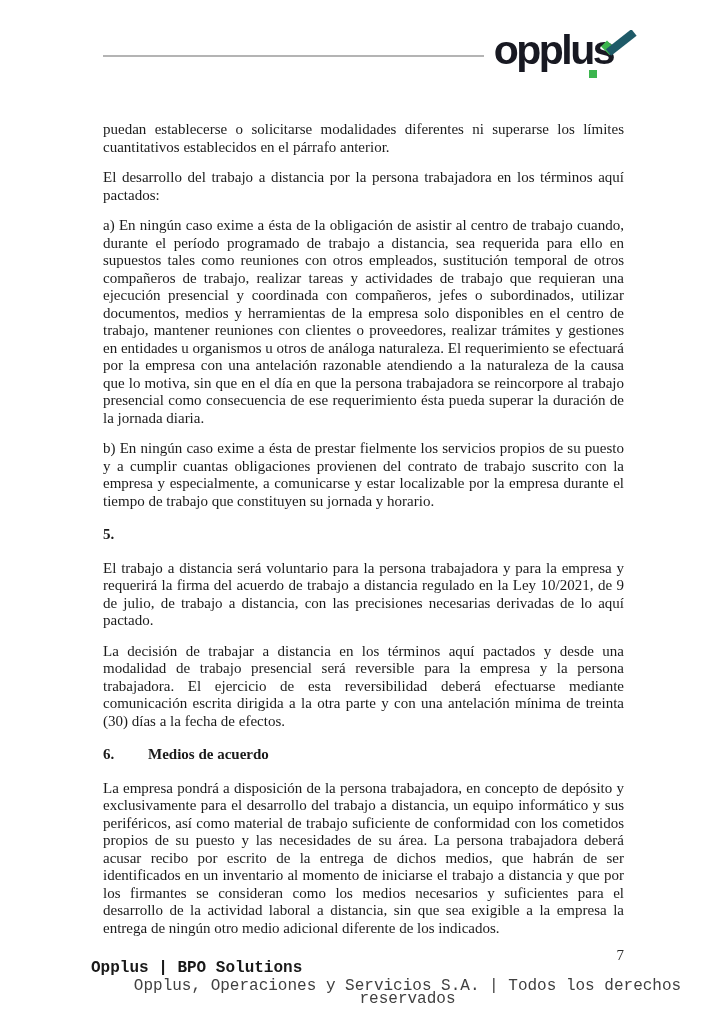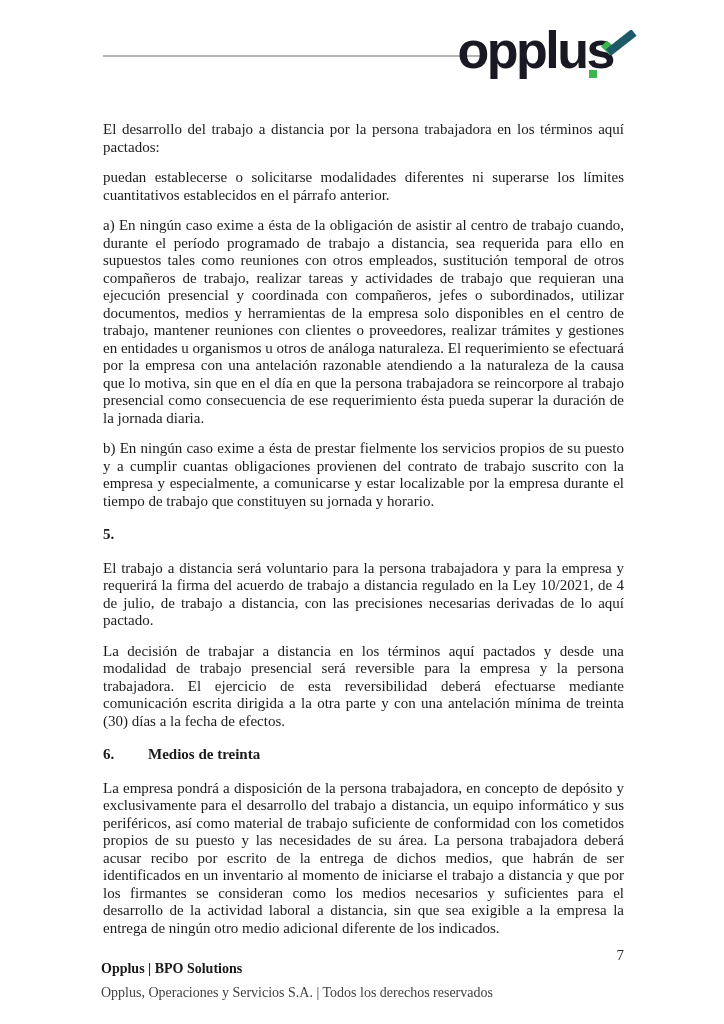--- a/index.html
+++ b/index.html
@@ -19,21 +19,21 @@
     position:absolute; left:103px; top:55px;
     width:381px; height:2px;
     background:#b4b4b4;
   }
   .logo {
     position:absolute; top:29px; right:111px;
     font-family:"Liberation Sans", sans-serif;
   }
   .logo-text {
     display:inline-block;
-    font-size:52px; font-weight:bold;
+    font-size:41px; font-weight:bold;
     letter-spacing:-2.5px;
     color:#181922;
     line-height:42px;
   }
   .logo-check {
     position:absolute; right:-24px; top:1px;
     width:37px; height:26px;
   }
   .logo-dot {
     position:absolute; right:16px; top:41px;
@@ -56,60 +56,60 @@
     text-align:left;
   }
   .doc-heading .h-num { width:45px; flex:none; }
 
   
   .page-number {
     position:absolute; top:947px; right:100px;
     font-size:15px; color:#2a2a2a;
   }
   .page-footer {
-    position:absolute; left:101px; top:962px;
-    font-family:Liberation Serif, serif;
-    font-size:14px; line-height:13px;
+    position:absolute; left:91px; top:962px;
+    font-family:Liberation Mono, monospace;
+    font-size:16px; line-height:13px;
     text-align:left;
   }
   .footer-company { font-weight:bold; color:#191919; }
-  .footer-rights  { margin-top:11px; color:#404040; }
+  .footer-rights  { margin-top:5px; color:#404040;text-align:center; }
 </style>
 </head>
 <body>
 
 <div class="page">
 
   <div class="header-rule"></div>
 
   <div class="logo">
     <span class="logo-text">opplus</span>
     <svg class="logo-check" viewBox="0 0 37 26" xmlns="http://www.w3.org/2000/svg">
       <line x1="4" y1="13.5" x2="12.5" y2="22" stroke="#3cb54e" stroke-width="8.5" stroke-linecap="butt"></line>
       <line x1="8.5" y1="22.5" x2="34" y2="2.5" stroke="#1e5a68" stroke-width="8.5" stroke-linecap="butt"></line>
     </svg>
     <span class="logo-dot"></span>
   </div>
 
   <div class="doc-body">
+    <p>puedan establecerse o solicitarse modalidades diferentes ni superarse los límites cuantitativos establecidos en el párrafo anterior.</p>
     <p>El desarrollo del trabajo a distancia por la persona trabajadora en los términos aquí pactados:</p>
-    <p>puedan establecerse o solicitarse modalidades diferentes ni superarse los límites cuantitativos establecidos en el párrafo anterior.</p>
     <p>a) En ningún caso exime a ésta de la obligación de asistir al centro de trabajo cuando, durante el período programado de trabajo a distancia, sea requerida para ello en supuestos tales como reuniones con otros empleados, sustitución temporal de otros compañeros de trabajo, realizar tareas y actividades de trabajo que requieran una ejecución presencial y coordinada con compañeros, jefes o subordinados, utilizar documentos, medios y herramientas de la empresa solo disponibles en el centro de trabajo, mantener reuniones con clientes o proveedores, realizar trámites y gestiones en entidades u organismos u otros de análoga naturaleza. El requerimiento se efectuará por la empresa con una antelación razonable atendiendo a la naturaleza de la causa que lo motiva, sin que en el día en que la persona trabajadora se reincorpore al trabajo presencial como consecuencia de ese requerimiento ésta pueda superar la duración de la jornada diaria.</p>
     <p>b) En ningún caso exime a ésta de prestar fielmente los servicios propios de su puesto y a cumplir cuantas obligaciones provienen del contrato de trabajo suscrito con la empresa y especialmente, a comunicarse y estar localizable por la empresa durante el tiempo de trabajo que constituyen su jornada y horario.</p>
 
     <div class="doc-heading">
       <span class="h-num">5.</span>
     </div>
 
-    <p>El trabajo a distancia será voluntario para la persona trabajadora y para la empresa y requerirá la firma del acuerdo de trabajo a distancia regulado en la Ley 10/2021, de 4 de julio, de trabajo a distancia, con las precisiones necesarias derivadas de lo aquí pactado.</p>
+    <p>El trabajo a distancia será voluntario para la persona trabajadora y para la empresa y requerirá la firma del acuerdo de trabajo a distancia regulado en la Ley 10/2021, de 9 de julio, de trabajo a distancia, con las precisiones necesarias derivadas de lo aquí pactado.</p>
     <p>La decisión de trabajar a distancia en los términos aquí pactados y desde una modalidad de trabajo presencial será reversible para la empresa y la persona trabajadora. El ejercicio de esta reversibilidad deberá efectuarse mediante comunicación escrita dirigida a la otra parte y con una antelación mínima de treinta (30) días a la fecha de efectos.</p>
 
     <div class="doc-heading">
       <span class="h-num">6.</span>
-      <span class="h-text">Medios de treinta</span>
+      <span class="h-text">Medios de acuerdo</span>
     </div>
 
     <p>La empresa pondrá a disposición de la persona trabajadora, en concepto de depósito y exclusivamente para el desarrollo del trabajo a distancia, un equipo informático y sus periféricos, así como material de trabajo suficiente de conformidad con los cometidos propios de su puesto y las necesidades de su área. La persona trabajadora deberá acusar recibo por escrito de la entrega de dichos medios, que habrán de ser identificados en un inventario al momento de iniciarse el trabajo a distancia y que por los firmantes se consideran como los medios necesarios y suficientes para el desarrollo de la actividad laboral a distancia, sin que sea exigible a la empresa la entrega de ningún otro medio adicional diferente de los indicados.</p>
   </div>
 
   <div class="page-number">7</div>
 
   <div class="page-footer">
     <div class="footer-company">Opplus | BPO Solutions</div>
     <div class="footer-rights">Opplus, Operaciones y Servicios S.A. | Todos los derechos reservados</div>

